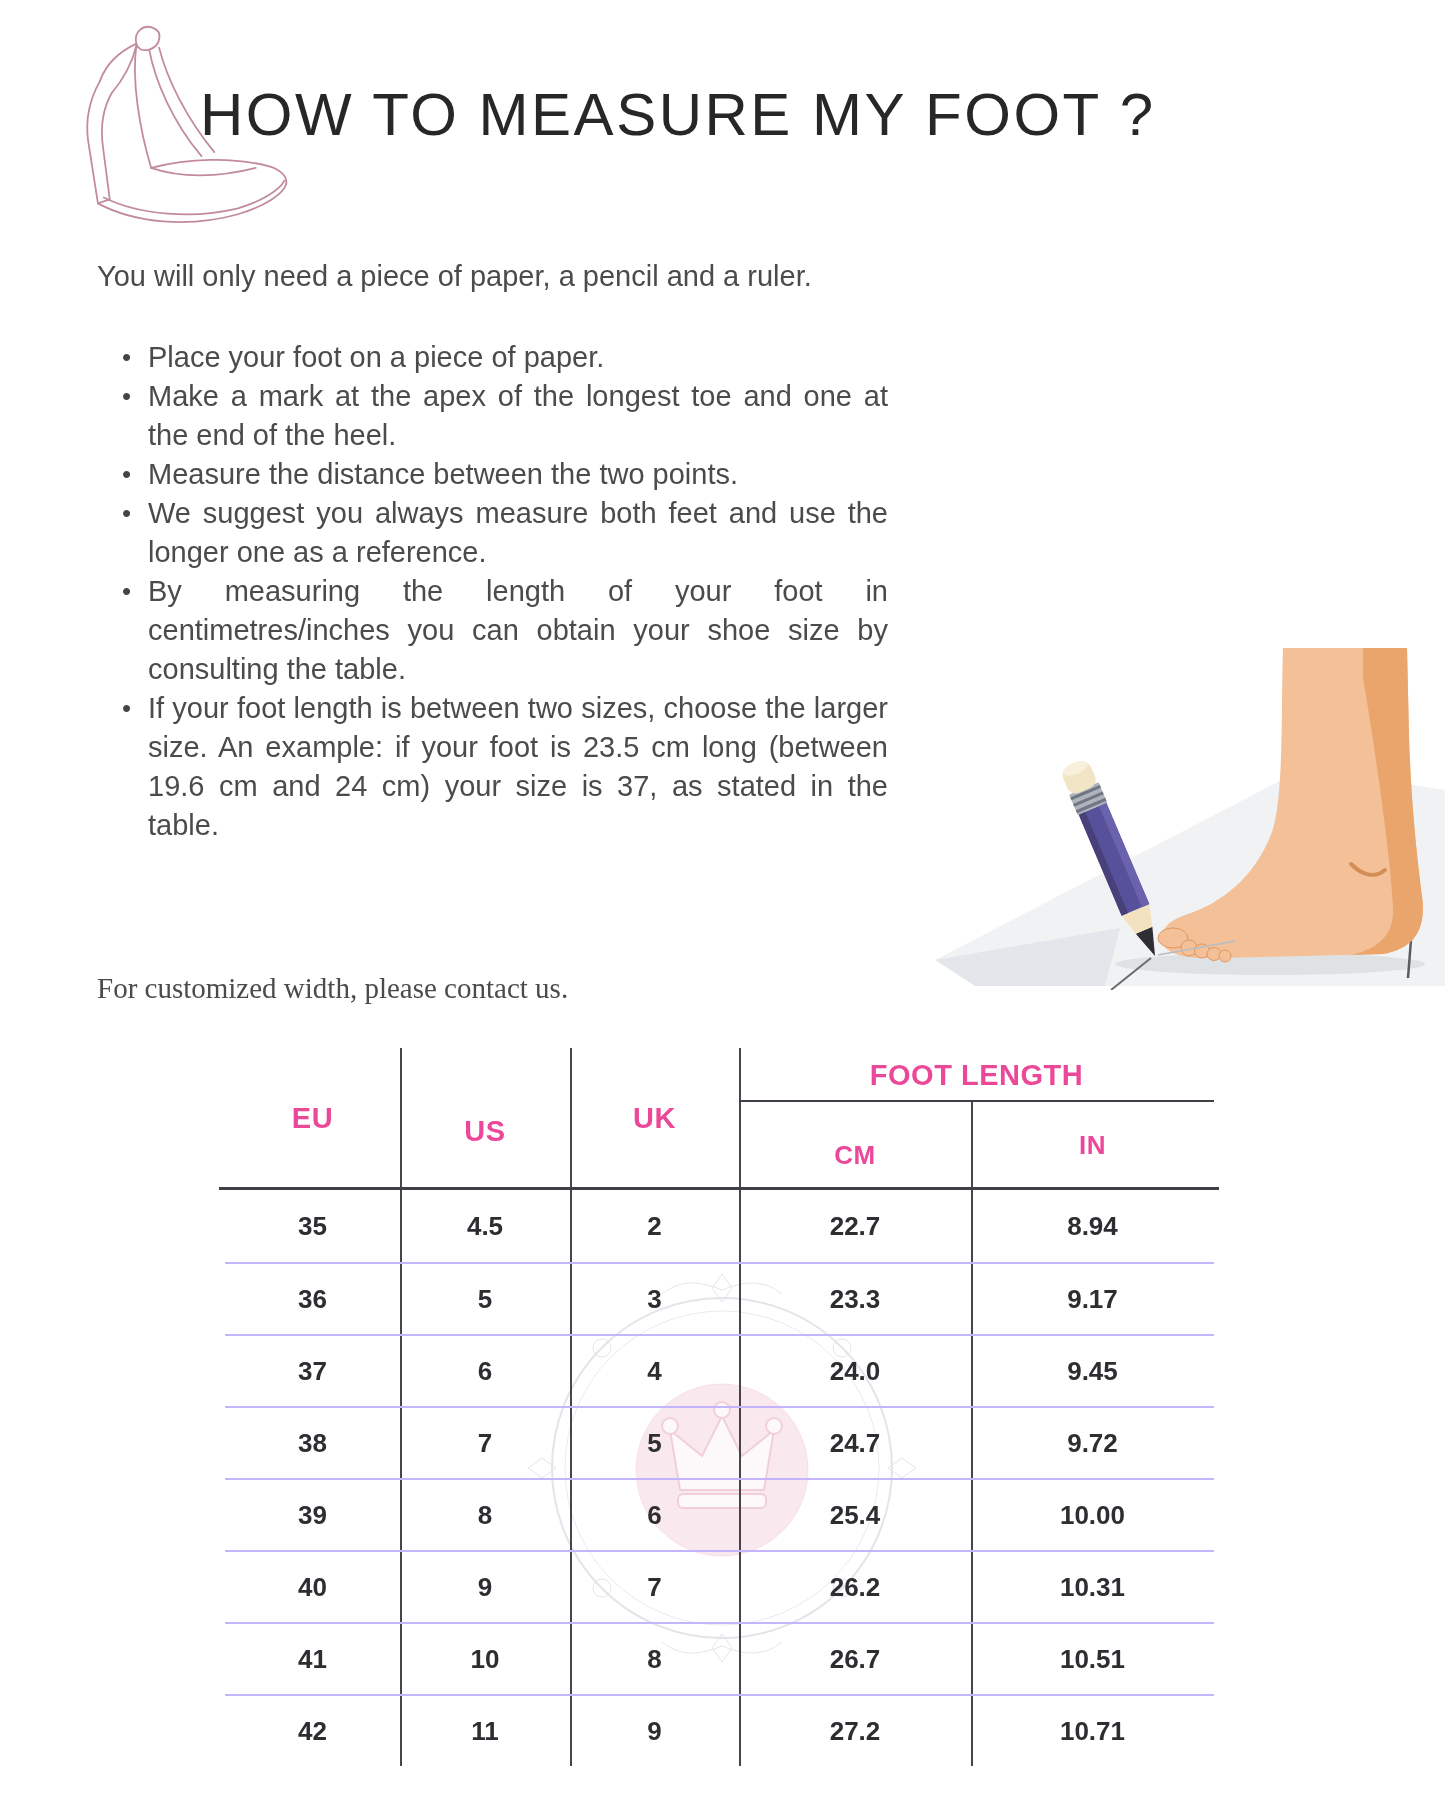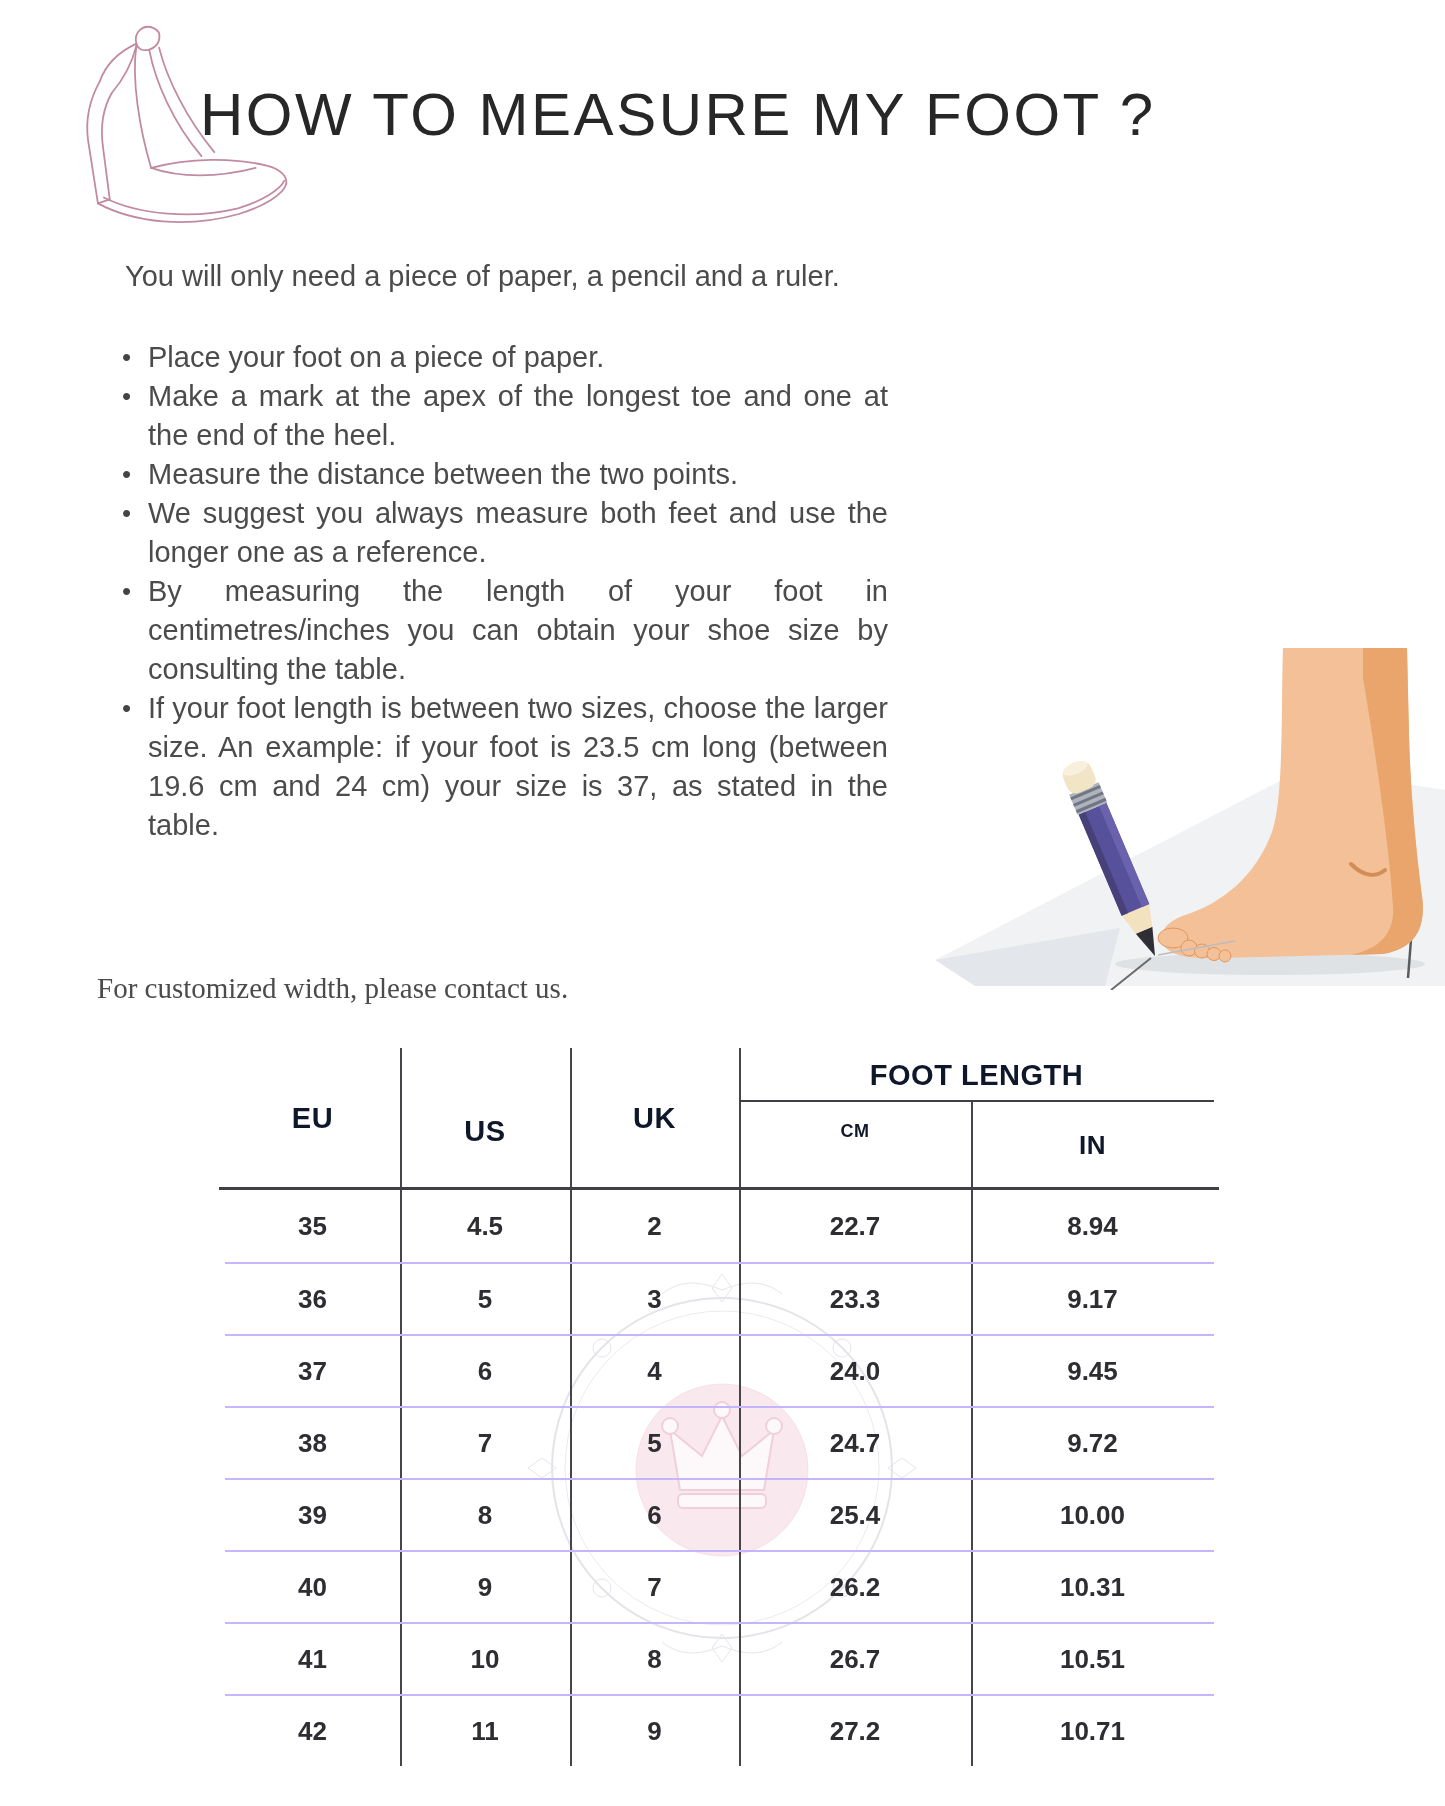--- a/index.html
+++ b/index.html
@@ -14,21 +14,21 @@
   .page-title {
     position:absolute; left:200px; top:80px; width:1100px;
     font-family:"Liberation Sans", sans-serif;
     font-size:60px; font-weight:100; letter-spacing:2.5px;
     color:#272727; white-space:nowrap;
   }
 
   
   .intro {
     position:absolute; left:97px; top:260px; width:800px;
-    font-size:29px; font-weight:300; color:#4b4b4b;margin-left:28px;
+    font-size:29px; font-weight:300; color:#4b4b4b;
   }
   .instructions {
     position:absolute; left:122px; top:338px; width:766px;
     list-style:none; font-size:29px; font-weight:300; color:#4b4b4b;
   }
   .instructions li {
     position:relative; padding-left:26px; line-height:39px;
     text-align:justify;
   }
   .instructions li::before {
@@ -46,27 +46,27 @@
   
   .watermark { position:absolute; left:512px; top:1258px; z-index:0; }
 
   
   .size-table {
     position:absolute; left:225px; top:1048px; width:989px; height:718px;
     z-index:1; color:#2d2d32; font-weight:700;
   }
   .size-table .hcell {
     position:absolute; display:flex; align-items:center; justify-content:center;
-    font-size:29px; letter-spacing:.5px; color:#0f172a;text-align:right;
+    font-size:29px; letter-spacing:.5px; color:#ec4899;text-align:right;
   }
   .hcell.eu { left:0;   top:0;    width:175px; height:140px; }
   .hcell.us { left:175px; top:13px;  width:170px; height:140px; }
   .hcell.uk { left:345px; top:0;  width:169px; height:140px; }
   .hcell.fl { left:514px; top:0;  width:475px; height:54px; }
-  .hcell.cm { left:514px; top:40px; width:232px; height:86px; font-size:18px; }
+  .hcell.cm { left:514px; top:64px; width:232px; height:86px; font-size:26px; }
   .hcell.in { left:746px; top:54px; width:243px; height:86px; font-size:26px; }
 
   .tline { position:absolute; background:#45454b; }
   .vline { width:1.5px; }
   .v1 { left:175px; top:0;  height:718px; }
   .v2 { left:345px; top:0;  height:718px; }
   .v3 { left:514px; top:0;  height:718px; }
   .v4 { left:746px; top:54px; height:664px; }
   .fl-underline { left:514px; top:52px; width:475px; height:2px; background:#3f3f45; }
   .header-rule  { left:-6px; top:139px; width:1000px; height:3px; background:#3f3f45; }

